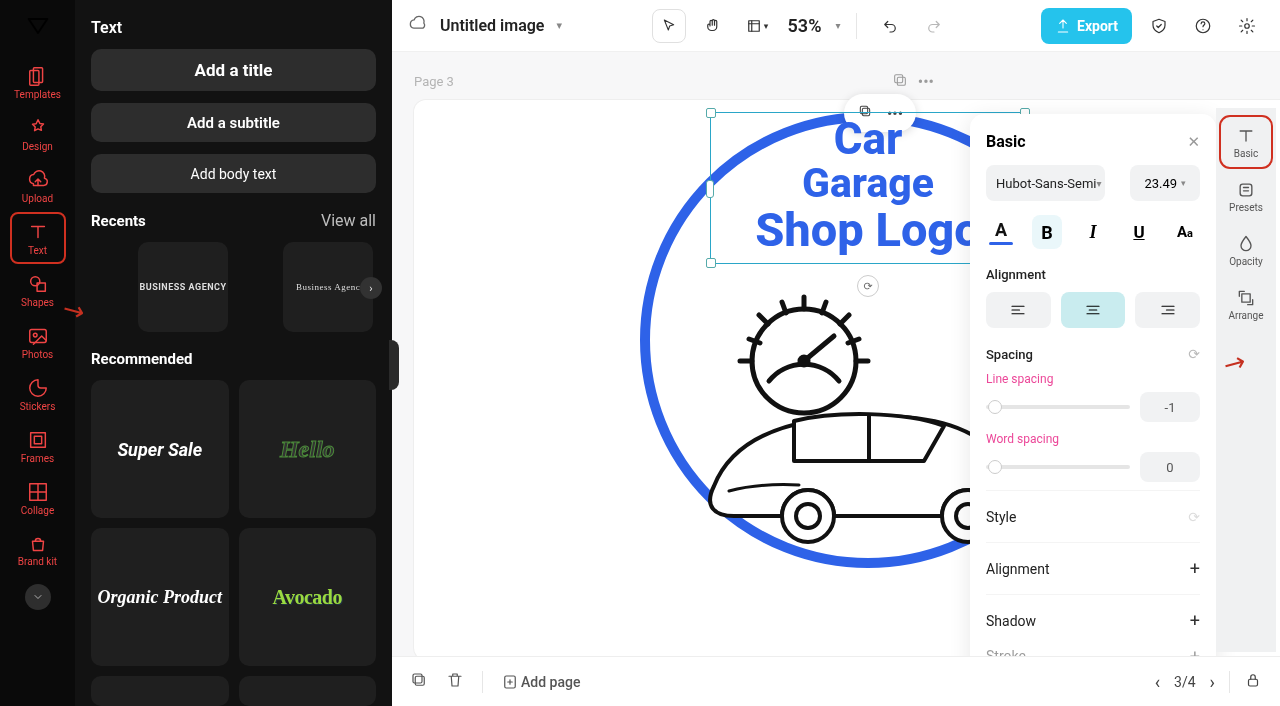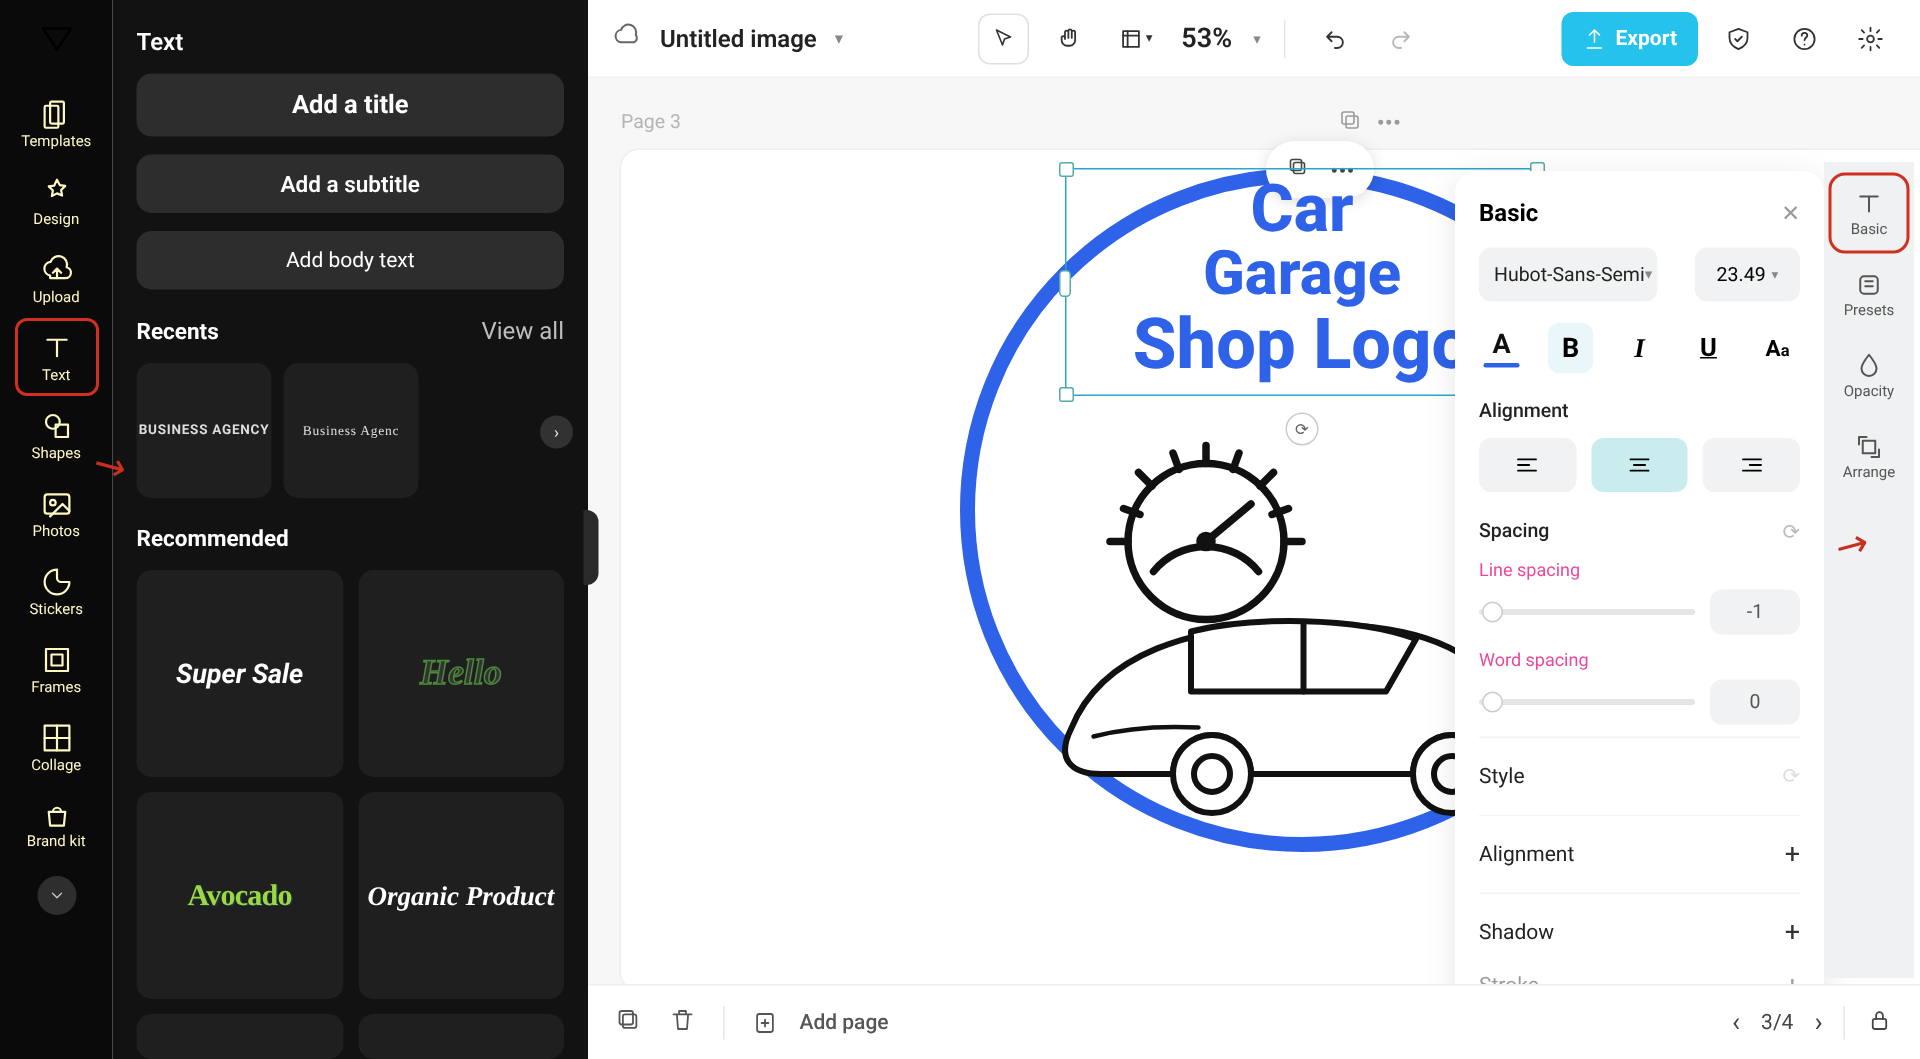--- a/index.html
+++ b/index.html
@@ -2,38 +2,38 @@
 <html><head>
 <meta charset="utf-8">
 <style>
 * { box-sizing: border-box; margin: 0; padding: 0; font-family: -apple-system, BlinkMacSystemFont, "Segoe UI", Roboto, sans-serif; }
 body { width: 1280px; height: 706px; display: flex; background: #f7f7f8; overflow: hidden; }
 
 
 .nav-rail { width: 75px; background: #0a0a0a; display:flex; flex-direction:column; align-items:center; padding-top:6px; }
 .nav-logo { width:40px; height:40px; display:flex; align-items:center; justify-content:center; margin-bottom:10px; }
 .nav-logo svg { width:28px; height:28px; }
-.nav-item { width:56px; height:52px; display:flex; flex-direction:column; align-items:center; justify-content:center; color:#fef9c3; cursor:pointer; border-radius:8px; gap:2px; }
+.nav-item { width:56px; height:52px; display:flex; flex-direction:column; align-items:center; justify-content:center; color:#ef4444; cursor:pointer; border-radius:8px; gap:2px; }
 .nav-item svg { width:22px; height:22px; }
 .nav-item span { font-size:10px; }
 .nav-item.active { border:2px solid #d03020; }
 .nav-more { width:26px;height:26px;border-radius:50%;background:#2e2e2e;color:#cfcfcf;display:flex;align-items:center;justify-content:center;font-size:11px;margin-top:8px; }
 .arrow-up { position:absolute; left:62px; top:295px; color:#c53020; font-size:26px; transform:rotate(-30deg); pointer-events:none;}
 
 
 .side-panel { width:317px; background:#121212; color:#fff; padding:18px 16px 0 16px; display:flex; flex-direction:column; gap:12px; overflow:hidden; }
 .side-panel h2 { font-size:16px; font-weight:600; }
 .big-btn { background:#2d2d2d; border:none; color:#fff; border-radius:10px; height:46px; font-size:17px; font-weight:700; cursor:pointer; }
 .mid-btn { background:#2d2d2d; border:none; color:#fff; border-radius:10px; height:42px; font-size:15px; font-weight:600; cursor:pointer; }
 .sm-btn { background:#2d2d2d; border:none; color:#fff; border-radius:10px; height:42px; font-size:14px; cursor:pointer; }
 .section-head { display:flex; justify-content:space-between; align-items:center; margin-top:6px; }
 .section-head h3 { font-size:15px; font-weight:700; }
 .section-head a { color:#bdbdbd; font-size:16px; text-decoration:none; }
 .thumb-row { position:relative; display:flex; gap:8px; }
-.thumb { width:90px; height:90px; background:#1f1f1f; border-radius:10px; display:flex; align-items:center; justify-content:center; font-size:10px; color:#dedede; text-align:center; overflow:hidden; }
+.thumb { width:90px; height:90px; background:#1f1f1f; border-radius:10px; display:flex; align-items:center; justify-content:center; font-size:10px; color:#dedede; text-align:center; overflow:hidden;margin-left:47px; }
 .thumb.business { font-weight:700; letter-spacing:0.5px; font-size:9px; }
 .thumb.newopen { color:#c3f9cc; font-weight:900; font-style:italic; letter-spacing:1px; font-size:12px; text-shadow:0 0 2px #59c96f; }
 .row-next { position:absolute; right:-6px; top:35px; width:22px;height:22px;border-radius:50%;background:#323232;color:#e8e8e8;display:flex;align-items:center;justify-content:center;font-size:11px; cursor:pointer; }
 .grid2 { display:grid; grid-template-columns:1fr 1fr; gap:10px; }
 .tile { height:138px; background:#1f1f1f; border-radius:10px; display:flex; align-items:center; justify-content:center; font-weight:700; font-size:18px; }
 .tile.super { color:#fff; font-style:italic; }
 .tile.hello { color:#333; font-family:cursive; font-style:italic; font-size:24px; -webkit-text-stroke:1px #4b8a3a; }
 .tile.avocado { color:#9ada40; font-family:Georgia,serif; font-size:20px; text-shadow:1px 1px 0 #234; letter-spacing:-0.5px;}
 .tile.organic { color:#fff; font-family:cursive; font-style:italic; font-size:18px; }
 .side-handle { position:absolute; left:389px; top:340px; width:10px; height:50px; background:#2a2a2a; border-radius:0 8px 8px 0;}
@@ -98,21 +98,21 @@
 
 .tab-rail { width:60px; background:#f0f1f2; position:absolute; right:4px; top:56px; bottom:4px; display:flex; flex-direction:column; align-items:center; padding-top:10px; gap:6px; }
 .tab-item { width:48px; height:48px; display:flex; flex-direction:column; align-items:center; justify-content:center; gap:2px; font-size:10px; color:#555; cursor:pointer; border-radius:8px;}
 .tab-item svg{width:20px;height:20px;}
 .tab-item.hi { outline:2px solid #d03020; outline-offset:1px; }
 .arrow-right { position:absolute; right:34px; top:296px; color:#c53020; font-size:26px; transform:rotate(30deg); pointer-events:none;}
 
 
 .bottom-bar { height:50px; background:#fff; border-top:1px solid #eee; display:flex; align-items:center; padding:0 18px; gap:16px; }
 .bottom-left { display:flex; gap:18px; align-items:center; color:#555; }
-.add-page { display:flex; align-items:center; gap:14px; font-size:14px; font-weight:500; cursor:pointer;}
+.add-page { display:flex; align-items:center; gap:2px; font-size:14px; font-weight:500; cursor:pointer;}
 .bottom-right { margin-left:auto; display:flex; align-items:center; gap:14px; color:#444; font-size:14px; }
 
 svg { fill:none; stroke:currentColor; stroke-width:1.6; stroke-linecap:round; stroke-linejoin:round; }
 </style>
 </head>
 <body>
 
 <div class="nav-rail">
   <div class="nav-logo">
     <svg viewBox="0 0 24 24" stroke="#fff">
@@ -207,22 +207,22 @@
     <div class="thumb business">BUSINESS AGENCY</div>
     <div class="thumb business" style="font-weight:400;font-family:serif">Business Agenc</div>
     <div class="row-next">›</div>
   </div>
   <div class="section-head">
     <h3>Recommended</h3>
   </div>
   <div class="grid2">
     <div class="tile super">Super Sale</div>
     <div class="tile hello">Hello</div>
+    <div class="tile organic">Organic Product</div>
     <div class="tile avocado">Avocado</div>
-    <div class="tile organic">Organic Product</div>
     <div class="tile" style="height:30px"></div>
     <div class="tile" style="height:30px"></div>
   </div>
 </div>
 <div class="side-handle"></div>
 
 <div class="main">
   <div class="topbar">
     <div class="cloud"><svg viewBox="0 0 24 24" width="20" height="20">
           <path d="M7 17a5 5 0 0 1 .3-9.9A6 6 0 0 1 19 11a4 4 0 0 1-1 6H7z"></path>

